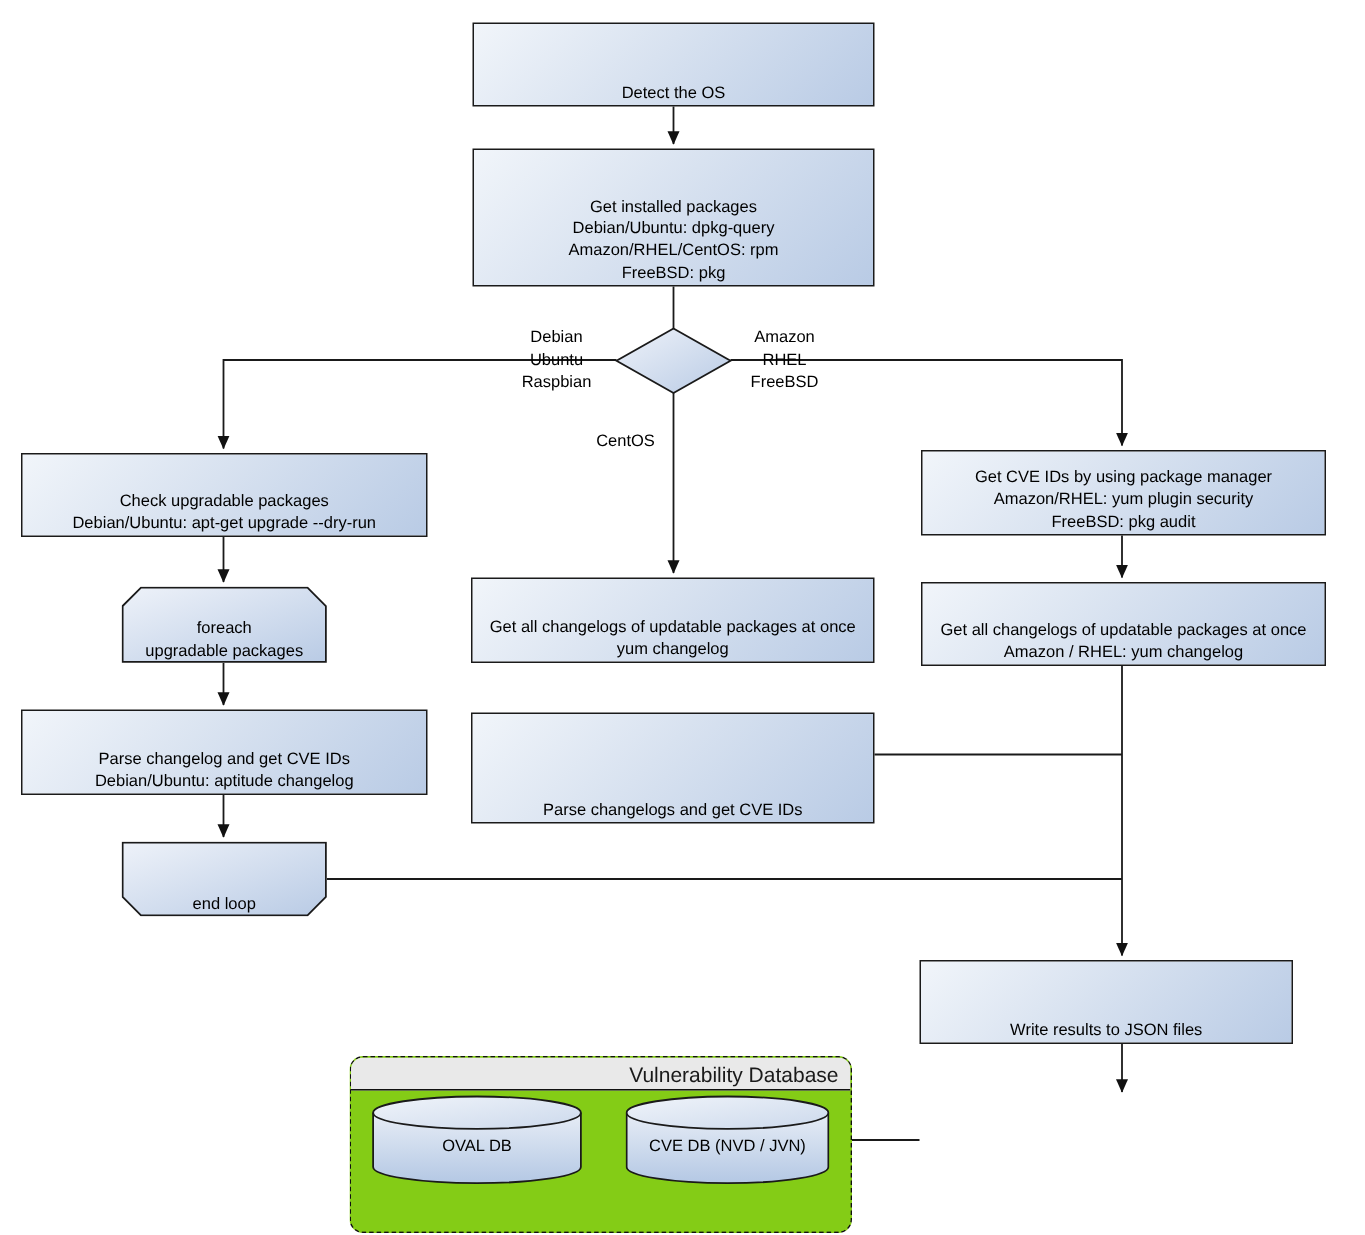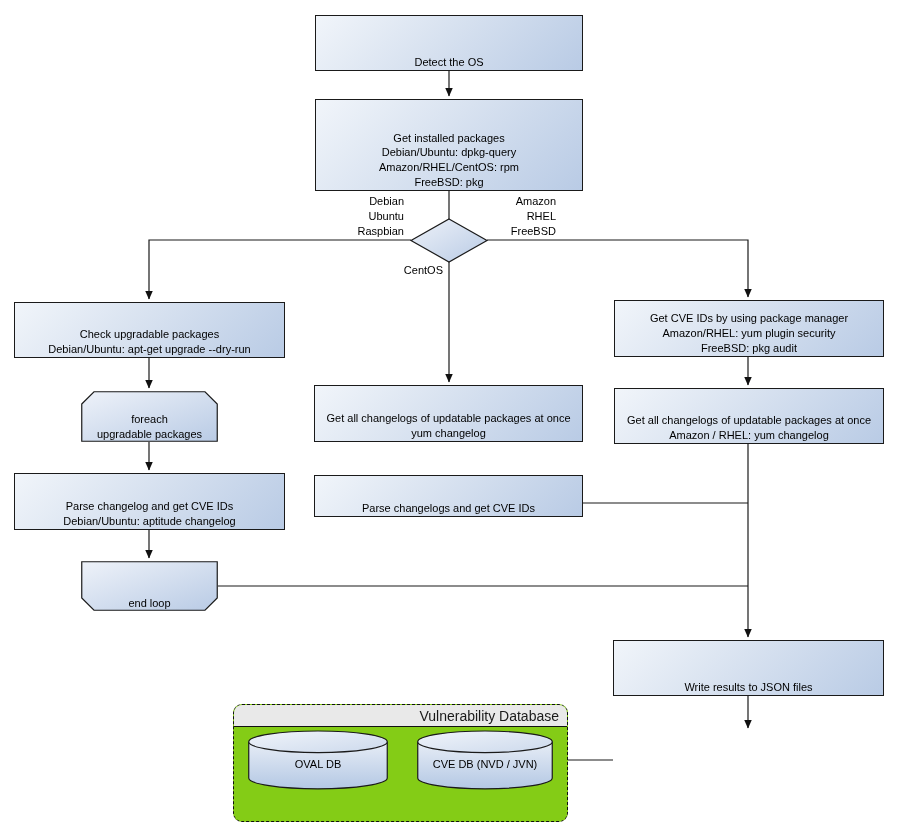--- a/index.html
+++ b/index.html
@@ -17,22 +17,22 @@
   .rect{
     border:1px solid #1a1a1a;
     background:linear-gradient(135deg,#f1f5fa 0%,#d8e2f0 45%,#b9cbe5 100%);
   }
   .lbl{white-space:pre-line;line-height:1.35;width:max-content;}
 
   .shape-node svg{position:absolute;left:0;top:0;}
   .shape-node .lbl{position:relative;z-index:1;margin-top:48px;}
 
   .edge-label{
-    position:absolute;font-size:11px;line-height:15px;text-align:right;
-    white-space:pre-line;z-index:2;
+    position:absolute;font-size:11px;line-height:15px;text-align:center;
+    white-space:pre-line;z-index:2;margin-top:24px;
   }
 
   .db-container{
     position:absolute;left:233px;top:704px;width:335px;height:118px;
     border:1.5px dashed #111;border-radius:9px;background:#84cc16;
     box-sizing:border-box;overflow:hidden;z-index:1;
   }
   .db-header{
     height:21px;background:#e9e9e9;border-bottom:1px solid #111;
     display:flex;align-items:center;justify-content:flex-end;
@@ -124,36 +124,36 @@
       <polygon points="0.75,0.75 136.25,0.75 136.25,37 124,49.25 13,49.25 0.75,37" fill="url(#gLoop2)" stroke="#1a1a1a" stroke-width="1.2"></polygon>
     </svg>
     <span class="lbl">end loop</span>
   </div>
 
   <div class="node rect" style="left:314px;top:385px;width:269px;height:57px">
     <span class="lbl">Get all changelogs of updatable packages at once
 yum changelog</span>
   </div>
 
-  <div class="node rect" style="left:314px;top:475px;width:269px;height:42px">
+  <div class="node rect" style="left:314px;top:475px;width:269px;height:74px">
     <span class="lbl">Parse changelogs and get CVE IDs</span>
   </div>
 
   <div class="node rect" style="left:614px;top:300px;width:270px;height:57px">
     <span class="lbl">Get CVE IDs by using package manager
 Amazon/RHEL: yum plugin security
 FreeBSD: pkg audit</span>
   </div>
 
   <div class="node rect" style="left:614px;top:388px;width:270px;height:56px">
     <span class="lbl">Get all changelogs of updatable packages at once
 Amazon / RHEL: yum changelog</span>
   </div>
 
-  <div class="node rect" style="left:613px;top:640px;width:271px;height:56px">
+  <div class="node rect" style="left:613px;top:640px;width:249px;height:56px">
     <span class="lbl">Write results to JSON files</span>
   </div>
 
 
   <div class="edge-label" style="left:338px;top:194px;width:66px">Debian
 Ubuntu
 Raspbian</div>
   <div class="edge-label" style="left:490px;top:194px;width:66px">Amazon
 RHEL
 FreeBSD</div>

